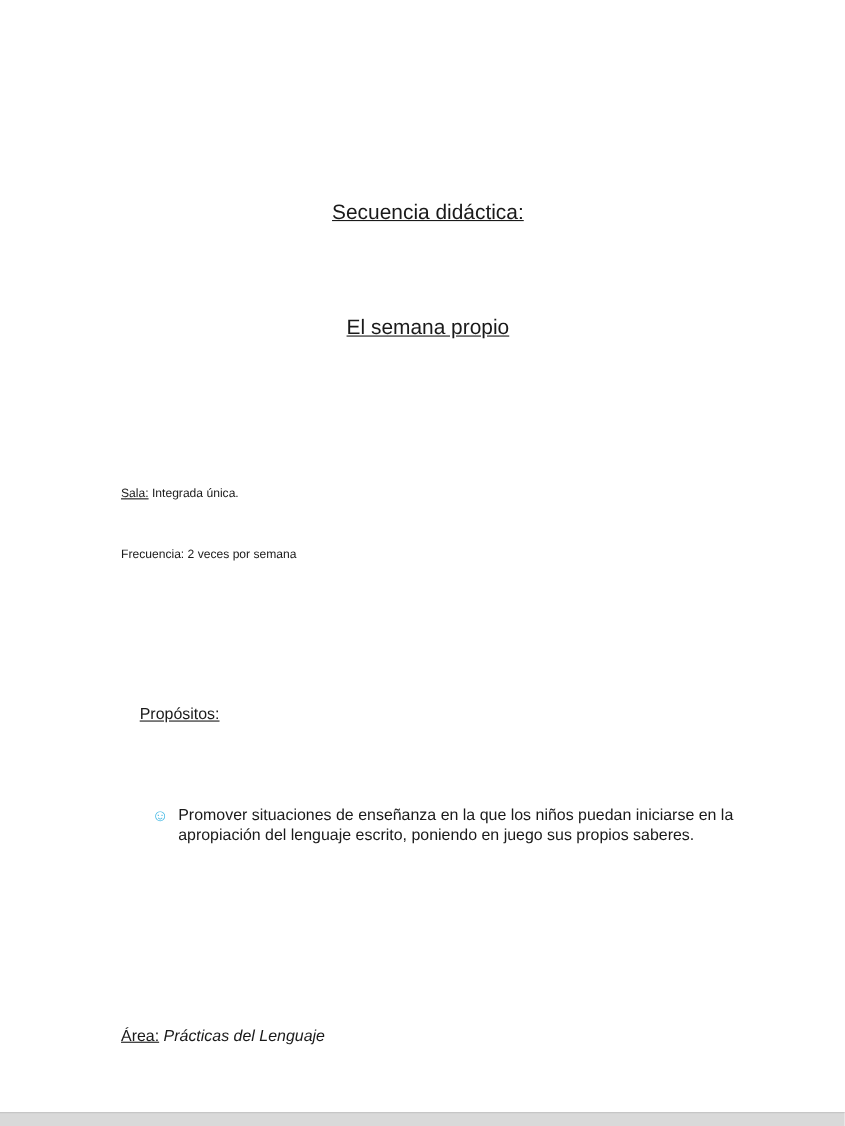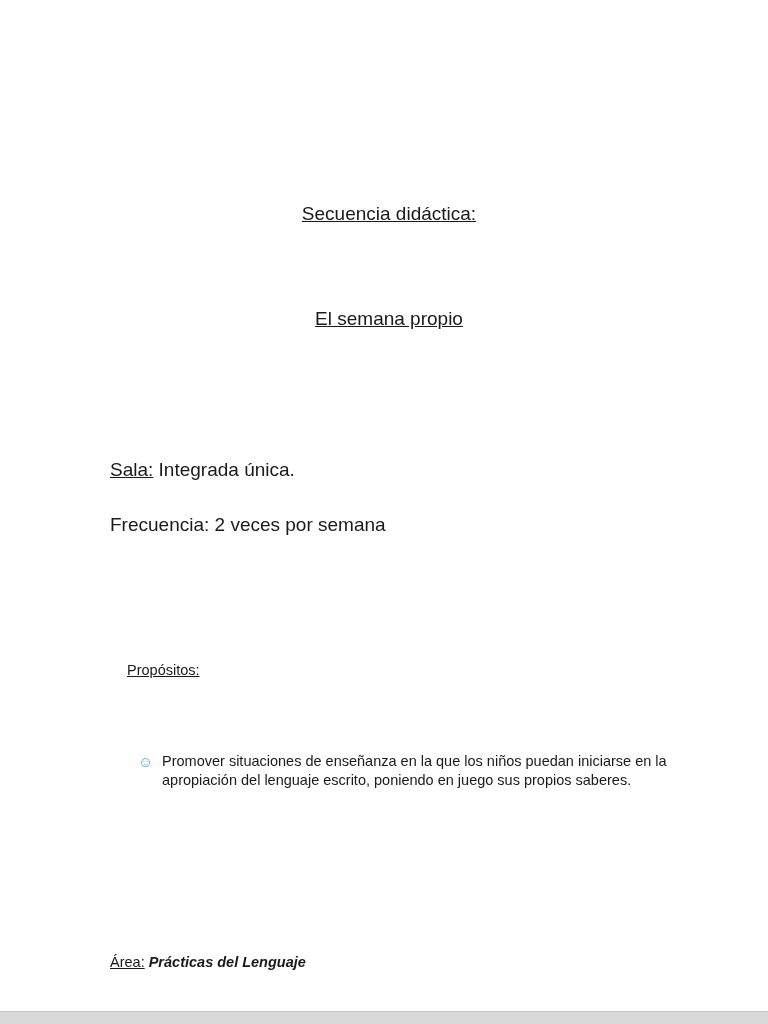--- a/index.html
+++ b/index.html
@@ -13,40 +13,40 @@
     position: relative;
     overflow: hidden;
     font-family: "Liberation Sans", "DejaVu Sans", sans-serif;
     color: #1a1a1a;
     -webkit-font-smoothing: antialiased;
   }
   .page {
     box-sizing: border-box;
     width: 768px;
     height: 884px;
-    padding: 72px 100px 0 110px;
+    padding: 52px 100px 0 110px;
     white-space: pre-wrap;
   }
   .doc-title {
     text-align: center;
     font-size: 19px;
     line-height: 35px;
     font-weight: 400;
   }
   .doc-title .t-line {
     text-decoration: underline;
   }
   p, h1, h2 { margin: 0; font-weight: 400; }
   .body-text {
     font-size: 14.5px;
     line-height: 19px;
   }
-  .meta-line { font-size: 19px; line-height: 19px; }
+  .meta-line { font-size: 11px; line-height: 19px; }
   .u { text-decoration: underline; }
-  .i { font-style: italic; font-weight: bold; }
+  .i { font-style: italic; }
   .spacer-1 { height: 19px; }
   .heading {
     font-size: 14.5px;
     line-height: 19px;
     text-decoration: underline;
     margin-left: 17px;
   }
   ul { list-style: none; margin: 0; padding: 0; }
   li {
     display: flex;

